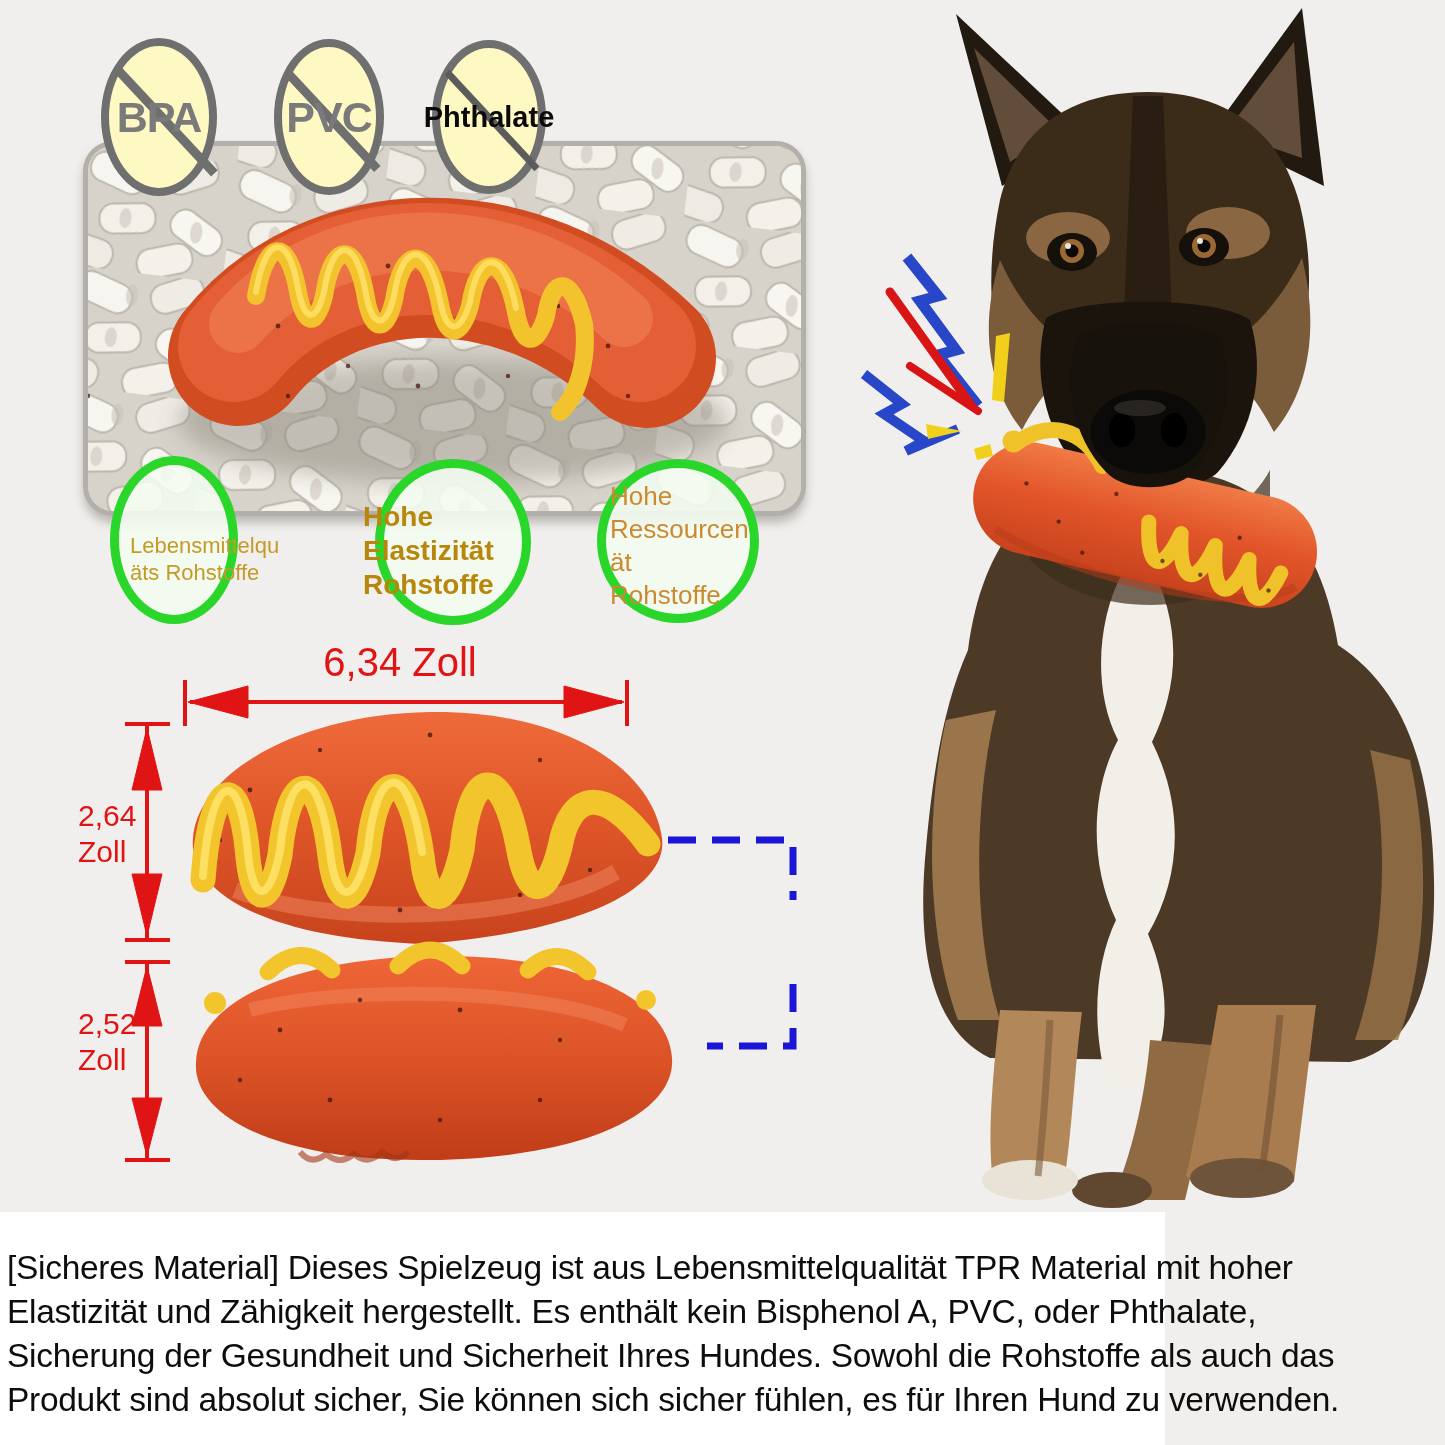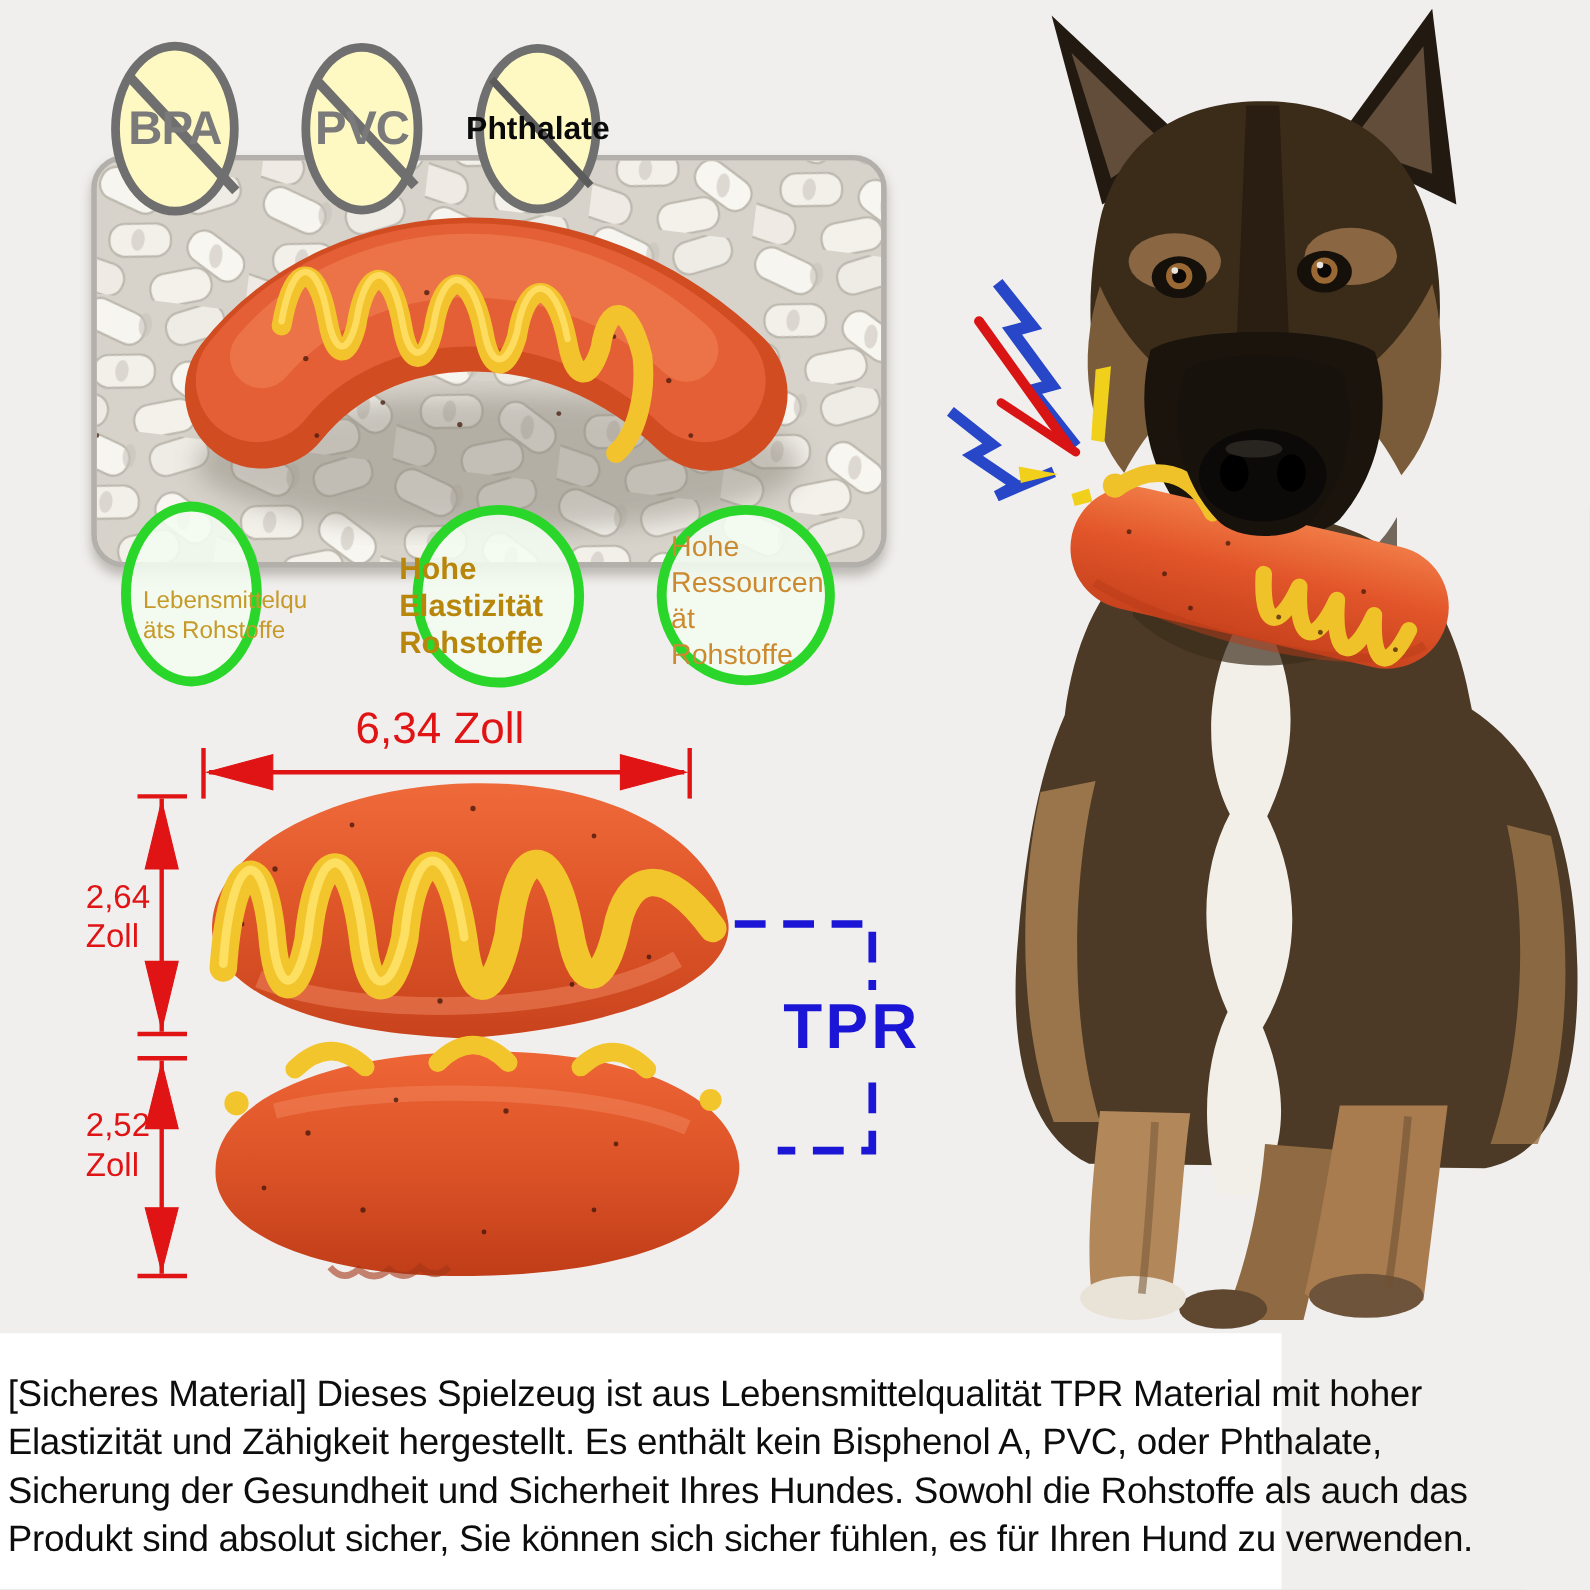--- a/index.html
+++ b/index.html
@@ -209,21 +209,20 @@
 
   <div class="dim-label len-label">6,34 Zoll</div>
   <div class="dim-label h-label h1">
     <div>2,64</div>
     <div>Zoll</div>
   </div>
   <div class="dim-label h-label h2">
     <div>2,52</div>
     <div>Zoll</div>
   </div>
-  <div class="dim-label tpr-label">TPR</div>
 
   <svg class="overlay-svg" style="left:850px;top:0;" width="595" height="1215" viewBox="0 0 595 1215">
     <defs>
       <linearGradient id="toyg" x1="0" y1="0" x2="0" y2="1">
         <stop offset="0" stop-color="#f07a45"></stop>
           <stop offset=".45" stop-color="#e2552a"></stop>
           <stop offset="1" stop-color="#c8431d"></stop>
       </linearGradient>
     </defs>
 

